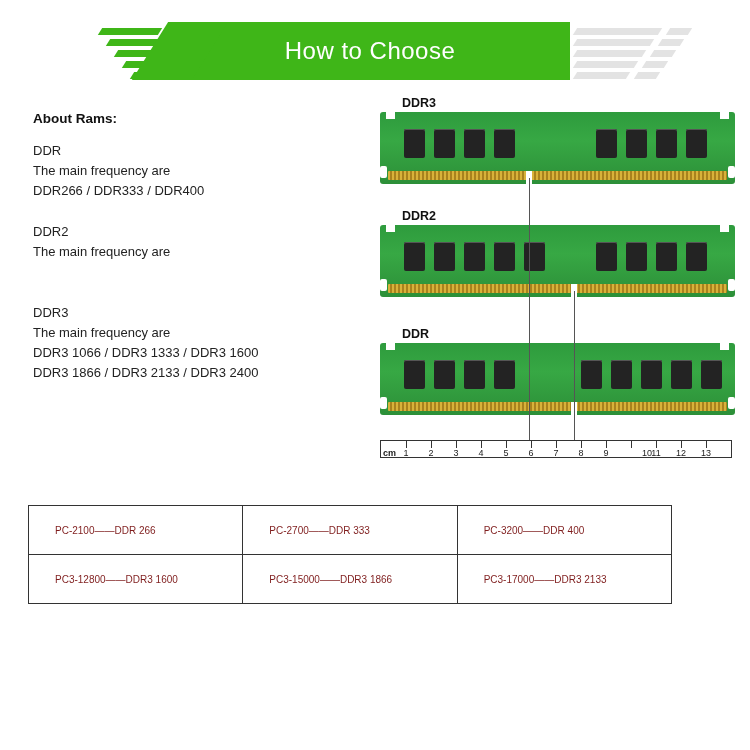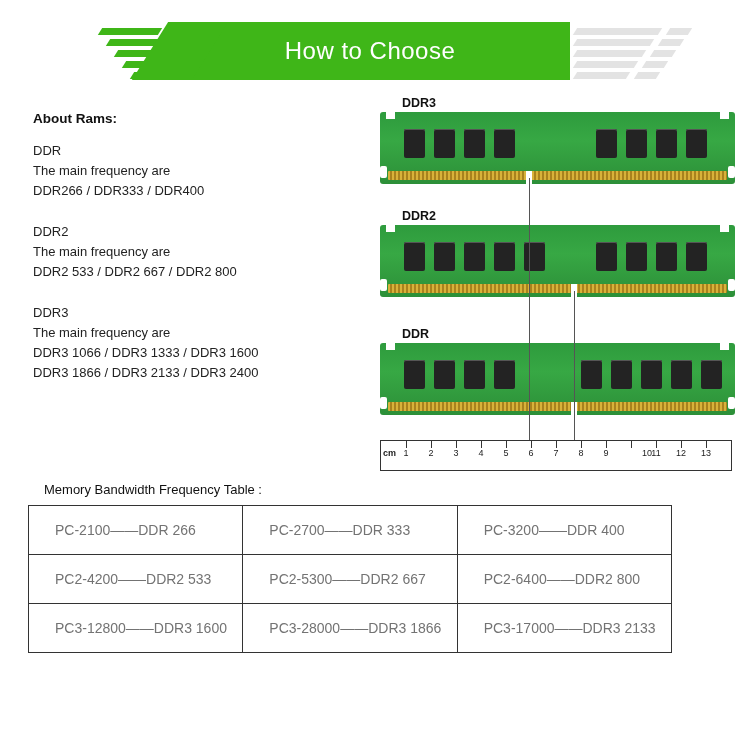--- a/index.html
+++ b/index.html
@@ -126,21 +126,21 @@
   .vline {
     position: absolute;
     width: 1px;
     background: #555;
   }
 
   
   .ruler {
     position: absolute;
     left: 380px; top: 440px;
-    width: 352px; height: 31px;
+    width: 352px; height: 18px;
     border: 1px solid #333;
     background: #fff;
   }
   .ruler .tick {
     position: absolute;
     top: 0; width: 1px; height: 7px;
     background: #333;
   }
   .ruler .num {
     position: absolute;
@@ -168,22 +168,22 @@
   table.bw {
     position: absolute;
     left: 28px; top: 505px;
     width: 644px;
     border-collapse: collapse;
     table-layout: fixed;
   }
   table.bw td {
     border: 1px solid #333;
     height: 49px;
-    font-size: 14px;
-    color: #737373;
+    font-size: 10px;
+    color: #7f1d1d;
     padding: 0 0 0 26px;
     vertical-align: middle;
     white-space: nowrap;
   }
 </style>
 </head>
 <body>
 
 <div id="page">
 
@@ -218,21 +218,20 @@
 
   <div class="para" style="top:141px;">
     <span class="ln">DDR</span>
     <span class="ln">The main frequency are</span>
     <span class="ln">DDR266 / DDR333 / DDR400</span>
   </div>
 
   <div class="para" style="top:222px;">
     <span class="ln">DDR2</span>
     <span class="ln">The main frequency are</span>
-    <span class="ln">DDR2 533 / DDR2 667 / DDR2 800</span>
   </div>
 
   <div class="para" style="top:303px;">
     <span class="ln">DDR3</span>
     <span class="ln">The main frequency are</span>
     <span class="ln">DDR3 1066 / DDR3 1333 / DDR3 1600</span>
     <span class="ln">DDR3 1866 / DDR3 2133 / DDR3 2400</span>
   </div>
 
 
@@ -323,35 +322,29 @@
     <div class="num" style="left:142px;">6</div>
     <div class="num" style="left:167px;">7</div>
     <div class="num" style="left:192px;">8</div>
     <div class="num" style="left:217px;">9</div>
     <div class="num" style="left:258px;">10</div>
     <div class="num" style="left:267px;">11</div>
     <div class="num" style="left:292px;">12</div>
     <div class="num" style="left:317px;">13</div>
   </div>
 
-  <div class="table-title">Memory Bandwidth Frequency Table :</div>
 
   <table class="bw">
     <tbody>
         <tr>
       <td>PC-2100——DDR 266</td>
       <td>PC-2700——DDR 333</td>
       <td>PC-3200——DDR 400</td>
     </tr>
     <tr>
-      <td>PC2-4200——DDR2 533</td>
-      <td>PC2-5300——DDR2 667</td>
-      <td>PC2-6400——DDR2 800</td>
-    </tr>
-    <tr>
       <td>PC3-12800——DDR3 1600</td>
-      <td>PC3-28000——DDR3 1866</td>
+      <td>PC3-15000——DDR3 1866</td>
       <td>PC3-17000——DDR3 2133</td>
     </tr>
   </tbody>
     </table>
 
 </div>
 
 </body></html>

